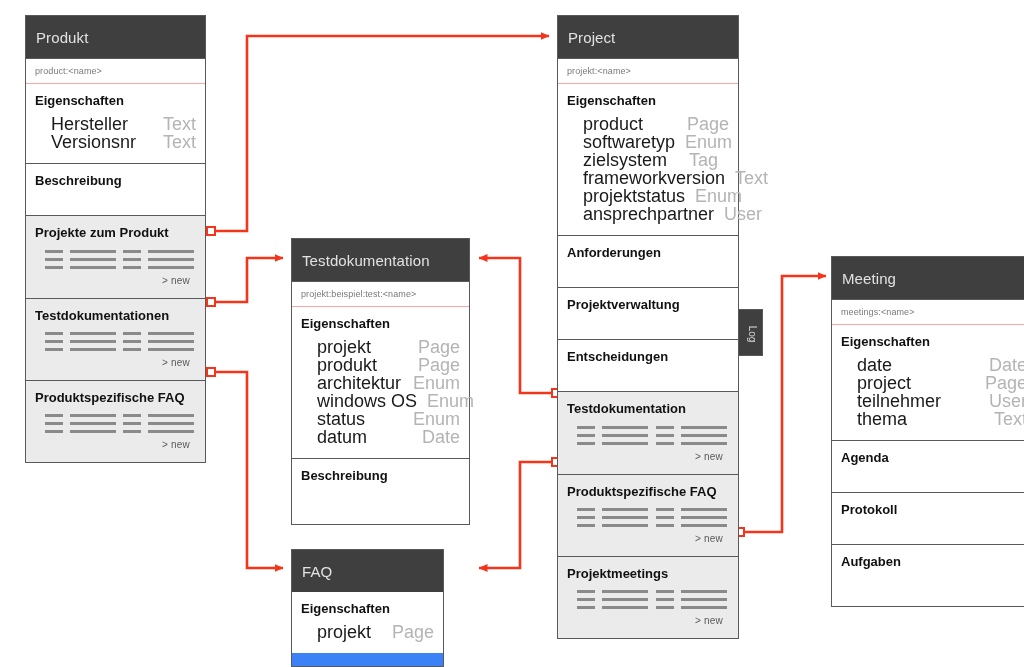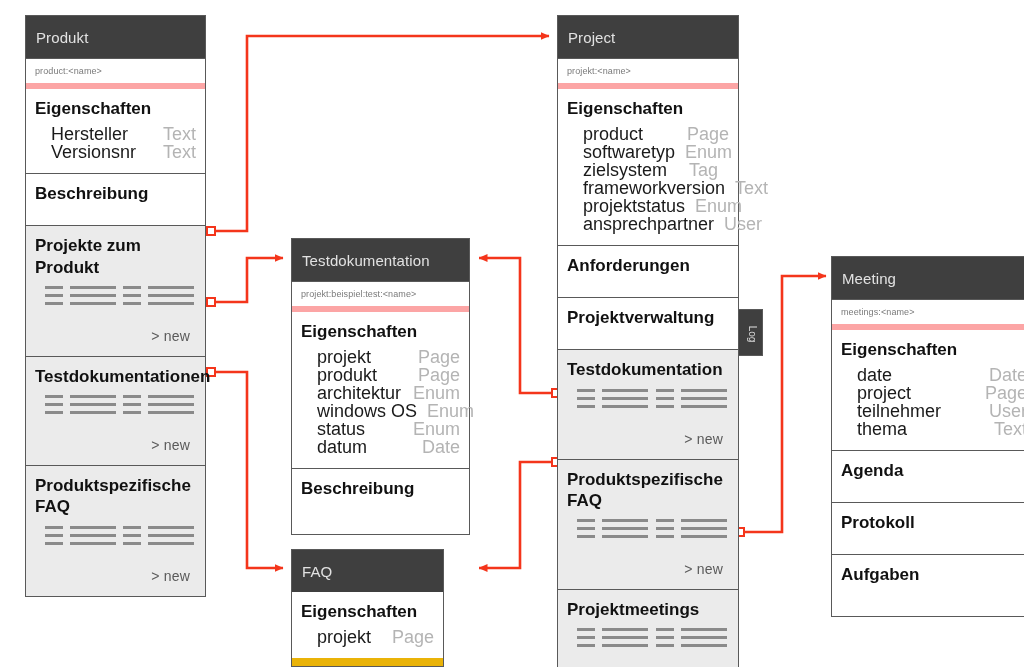--- a/index.html
+++ b/index.html
@@ -13,49 +13,49 @@
   #stage{position:absolute;left:0;top:0;width:1024px;height:667px;}
 
   
   #wires{position:absolute;left:0;top:0;width:1024px;height:667px;pointer-events:none;}
 
   
   .card{
     position:absolute;
     box-sizing:border-box;
     border:1px solid #595959;
-    background:#eab308;
+    background:#3b82f6;
   }
   .card-head{
     background:#3f3f3f;
     color:#e2e2e2;
     font-size:15px;
     line-height:1;
     padding:14px 10px 13px 10px;
     letter-spacing:.1px;
   }
   .card-path{
     border-top:1px solid #595959;
-    border-bottom:6px solid #fca5a5;
+    border-bottom:1px solid #fca5a5;
     font-size:9px;
     color:#7a7a7a;
     padding:7px 8px 7px 9px;
     letter-spacing:.1px;
     background:#fff;
   }
   
   .sec{
     border-bottom:1px solid #595959;
     background:#fff;
     padding:9px 9px 12px 9px;
     position:relative;
   }
   .sec:last-child{border-bottom:none;}
   .sec-title{
-    font-size:17px;
+    font-size:13px;
     font-weight:bold;
     color:#111;
     line-height:1.25;
   }
   .sec.list{background:#ebebeb;}
   .sec.plain{min-height:30px;}
 
   
   .props{margin-top:6px;}
   .prop{
@@ -77,23 +77,23 @@
   
   .ph{margin:8px 2px 0 10px;}
   .ph-row{display:flex;align-items:center;margin-bottom:5px;}
   .ph-row:last-child{margin-bottom:0;}
   .bar{height:3px;background:#8a8a8a;border-radius:0;}
   .b-s{width:22px;}
   .b-l{width:57px;}
   .gap{width:9px;}
   .newlink{
     text-align:right;
-    font-size:14px;
+    font-size:10px;
     color:#5a5a5a;
-    margin-top:23px;
+    margin-top:6px;
     padding-right:6px;
     letter-spacing:.2px;
   }
 
   
   .logtab{
     position:absolute;
     background:#3f3f3f;
     color:#d8d8d8;
     width:24px;
@@ -310,20 +310,23 @@
         </div>
       </div>
     </div>
 
     <div class="sec plain">
       <div class="sec-title">Anforderungen</div>
     </div>
     <div class="sec plain">
       <div class="sec-title">Projektverwaltung</div>
     </div>
+    <div class="sec plain">
+      <div class="sec-title">Entscheidungen</div>
+    </div>
 
     <div class="sec list">
       <div class="sec-title">Testdokumentation</div>
       <div class="ph">
         <div class="ph-row">
             <div class="bar b-s"></div>
             <div class="gap"></div>
             <div class="bar b-l"></div>
             <div class="gap"></div>
             <div class="bar b-s"></div>

